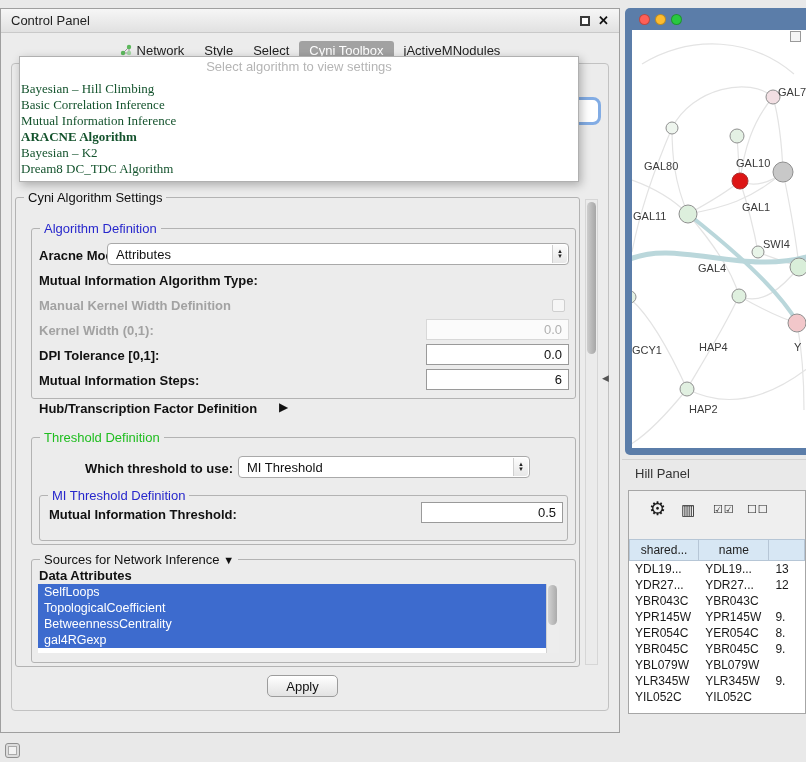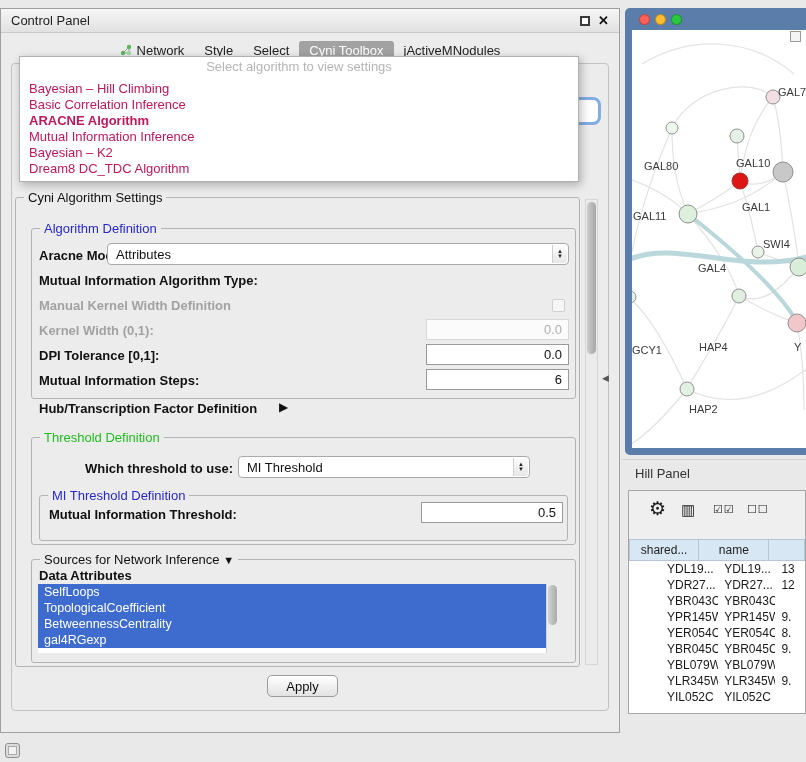--- a/index.html
+++ b/index.html
@@ -19,21 +19,21 @@
   .tab { font-size:13px; color:#222; padding:2px 10px; border-radius:3px; display:flex; gap:5px; align-items:center; white-space:nowrap; }
   .tab.active { background:#a2a2a2; color:#fff; }
   .tab-net-icon { display:inline-flex; width:12px; height:12px; }
 
   #content-frame { left:10px; top:54px; width:598px; height:648px; border:1px solid #c2c2c2; border-radius:4px; z-index:1; }
   #combo-fragment { left:556px; top:88px; width:44px; height:28px; border:3px solid #82ace4; border-radius:8px; background:#fff; z-index:3; }
 
   #algo-popup { left:18px; top:47px; width:560px; background:#fff; border:1px solid #b0b0b0;
                 box-shadow:2px 3px 9px rgba(0,0,0,0.28); z-index:5; padding-bottom:4px; }
   .popup-prompt { height:19px; line-height:19px; text-align:center; color:#b5b5b5; font-size:13px; margin-bottom:5px; }
-  .popup-item { height:16px; line-height:16px; font-size:13px; color:#be185d; padding-left:9px; white-space:nowrap; }
+  .popup-item { height:16px; line-height:16px; font-size:13px; color:#14532d; padding-left:1px; white-space:nowrap;font-family:Liberation Serif, serif; }
   .popup-item.selected { font-weight:bold; }
 
   .group { border:1px solid #b3b3b3; border-radius:3px; z-index:2; }
   .legend { position:absolute; top:-8px; left:8px; background:#ececec; padding:0 4px; font-size:13px; color:#111; white-space:nowrap; }
   .legend.blue { color:#2727cc; }
   .legend.green { color:#1fbd1f; }
 
   #settings-group  { left:14px;  top:188px; width:565px; height:470px; }
   #algdef-group    { left:30px;  top:219px; width:545px; height:171px; }
   #threshold-group { left:30px;  top:428px; width:545px; height:108px; }
@@ -105,21 +105,21 @@
   
   #panel-divider { left:622px; top:459px; width:184px; height:1px; background:#d2d2d2; }
   #table-panel-title { left:635px; top:466px; font-size:13px; color:#333; }
   #table-window { left:628px; top:490px; width:178px; height:224px; border:1px solid #a6a6a6; background:#efefef; overflow:hidden; }
   .tool-icon { top:8px; color:#1a1a1a; line-height:1; }
   #tbl-header { left:0; top:48px; width:100%; height:22px; display:flex; }
   .th { height:22px; background:#d7e7f4; border:1px solid #b6c6d6; border-left:none; font-size:12px; color:#222;
         display:flex; align-items:center; justify-content:center; white-space:nowrap; overflow:hidden; }
   .th:first-child { border-left:1px solid #b6c6d6; }
   #tbl-rows { left:0; top:70px; width:100%; bottom:0; background:#fff; }
-  .tr { display:flex; height:16px;margin-left:32px; }
+  .tr { display:flex; height:16px; }
   .td { font-size:12px; color:#1a1a1a; line-height:16px; padding-left:6px; white-space:nowrap; overflow:hidden; }
 
   #corner-icon { left:5px; top:743px; width:15px; height:15px; border:1px solid #8f8f8f; border-radius:3px; background:#dcdcdc; }
   #corner-icon span { position:absolute; left:2px; top:2px; width:9px; height:9px; background:#f2f2f2; border:1px solid #aaa; }
 </style>
 </head>
 <body>
 
 <div id="root">
 
@@ -158,22 +158,22 @@
         </div>
       </div>
     <div id="content-frame" class="abs"></div>
     <div id="combo-fragment" class="abs"></div>
 
     <div id="algo-popup" class="abs">
       <div class="popup-prompt">Select algorithm to view settings</div>
       <div id="popup-items">
           <div class="popup-item">Bayesian – Hill Climbing</div>
           <div class="popup-item">Basic Correlation Inference</div>
+          <div class="popup-item">Mutual Information Inference</div>
           <div class="popup-item selected">ARACNE Algorithm</div>
-          <div class="popup-item">Mutual Information Inference</div>
           <div class="popup-item">Bayesian – K2</div>
           <div class="popup-item">Dream8 DC_TDC Algorithm</div>
         </div>
     </div>
 
     <div id="settings-group" class="abs group">
       <span class="legend">Cyni Algorithm Settings</span>
     </div>
     <div id="threshold-group" class="abs group">
       <span class="legend green">Threshold Definition</span>

